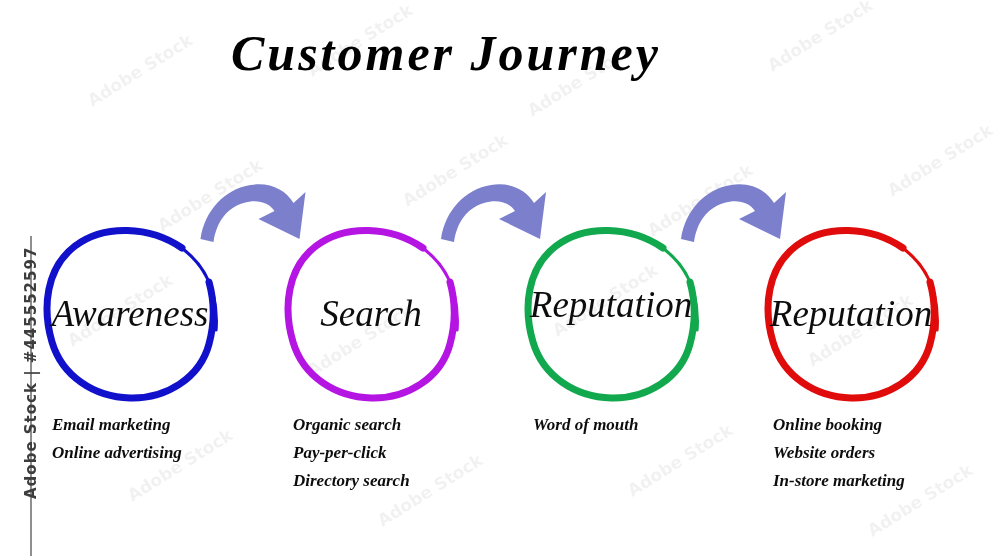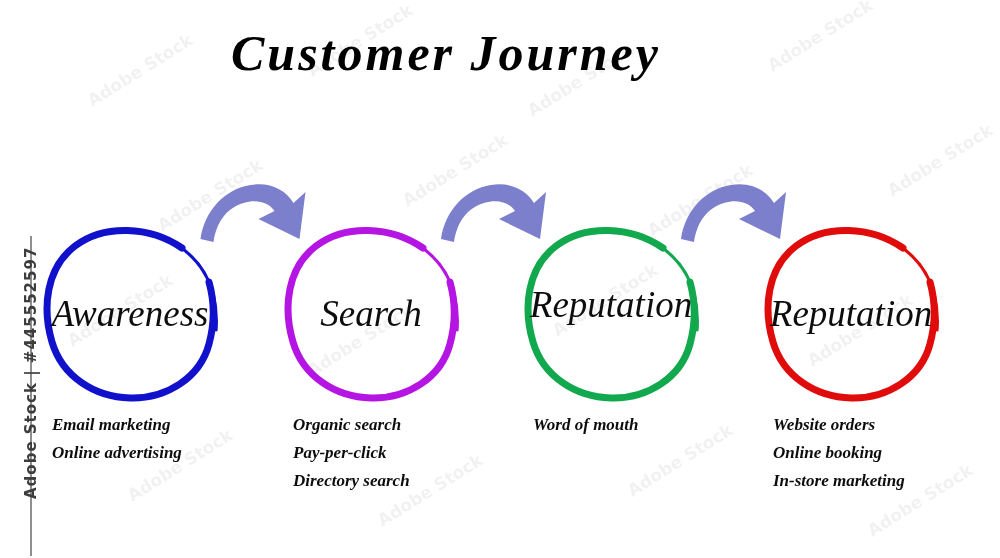--- a/index.html
+++ b/index.html
@@ -199,22 +199,22 @@
       </div>
       <div class="bullet-col" style="left: 293px; top: 411px;">
         <span class="bullet-line">Organic search</span>
         <span class="bullet-line">Pay-per-click</span>
         <span class="bullet-line">Directory search</span>
       </div>
       <div class="bullet-col" style="left: 533px; top: 411px;">
         <span class="bullet-line">Word of mouth</span>
       </div>
       <div class="bullet-col" style="left: 773px; top: 411px;">
+        <span class="bullet-line">Online booking</span>
         <span class="bullet-line">Website orders</span>
-        <span class="bullet-line">Online booking</span>
         <span class="bullet-line">In-store marketing</span>
       </div>
     </div>
 
   <div id="wm-rule"></div>
   <div id="wm-side">Adobe Stock | #445552597</div>
 
 </div>
 
 </body></html>

